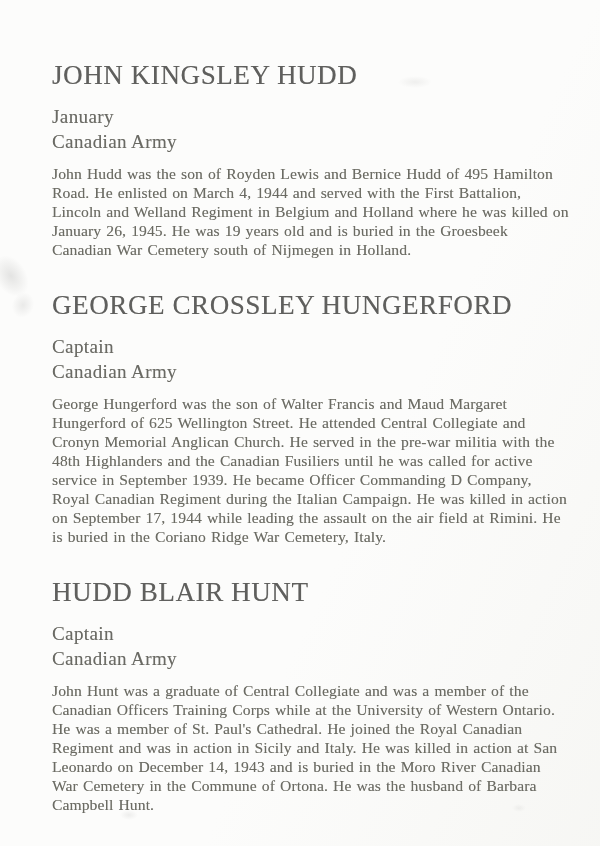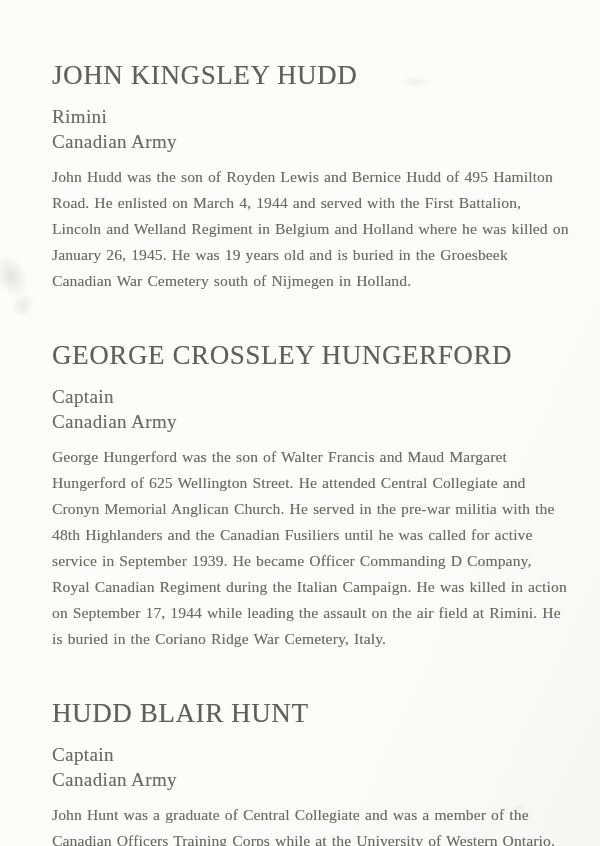--- a/index.html
+++ b/index.html
@@ -17,42 +17,42 @@
     overflow: hidden;
     font-family: "Liberation Serif", "DejaVu Serif", serif;
   }
   .content {
     position: absolute;
     left: 52px;
     top: 60px;
     width: 518px;
   }
   .entry { margin: 0; }
-  .entry + .entry { margin-top: 46px; }
+  .entry + .entry { margin-top: 31px; }
   .entry-name {
     margin: 0 0 13px 0;
     font-size: 27px;
     font-weight: 400;
     letter-spacing: 0.6px;
     color: var(--heading-color, #5f5f5d);
     text-shadow: 0.3px 0.3px 0.6px rgba(100,100,96,0.45);
     white-space: nowrap;
   }
   .rank, .service {
     font-size: 19px;
     line-height: 25px;
     letter-spacing: 0.4px;
     color: var(--subhead-color, #6a6a64);
     text-shadow: 0.2px 0.2px 0.5px rgba(106,106,100,0.4);
   }
   .bio {
     margin: 10px 0 0 0;
     width: 518px;
     font-size: 15.5px;
-    line-height: 26px;
+    line-height: 19px;
     letter-spacing: 0.15px;
     word-spacing: 1px;
     color: var(--body-color, #6b6b63);
     text-shadow: 0.2px 0.2px 0.5px rgba(107,107,99,0.45);
     text-align: left;
   }
   
   .smudge {
     position: absolute;
     pointer-events: none;
@@ -88,21 +88,21 @@
   <div class="smudge s1"></div>
   <div class="smudge s2"></div>
   <div class="smudge s3"></div>
   <div class="smudge s4"></div>
   <div class="smudge s5"></div>
 
   <main class="content">
 
     <section class="entry">
       <h1 class="entry-name">JOHN KINGSLEY HUDD</h1>
-      <div class="rank">Rimini</div>
+      <div class="rank">January</div>
       <div class="service">Canadian Army</div>
       <p class="bio">John Hudd was the son of Royden Lewis and Bernice Hudd of 495 Hamilton Road. He enlisted on March 4, 1944 and served with the First Battalion, Lincoln and Welland Regiment in Belgium and Holland where he was killed on January 26, 1945. He was 19 years old and is buried in the Groesbeek Canadian War Cemetery south of Nijmegen in Holland.</p>
     </section>
 
     <section class="entry">
       <h1 class="entry-name">GEORGE CROSSLEY HUNGERFORD</h1>
       <div class="rank">Captain</div>
       <div class="service">Canadian Army</div>
       <p class="bio">George Hungerford was the son of Walter Francis and Maud Margaret Hungerford of 625 Wellington Street. He attended Central Collegiate and Cronyn Memorial Anglican Church. He served in the pre-war militia with the 48th Highlanders and the Canadian Fusiliers until he was called for active service in September 1939. He became Officer Commanding D Company, Royal Canadian Regiment during the Italian Campaign. He was killed in action on September 17, 1944 while leading the assault on the air field at Rimini. He is buried in the Coriano Ridge War Cemetery, Italy.</p>
     </section>

